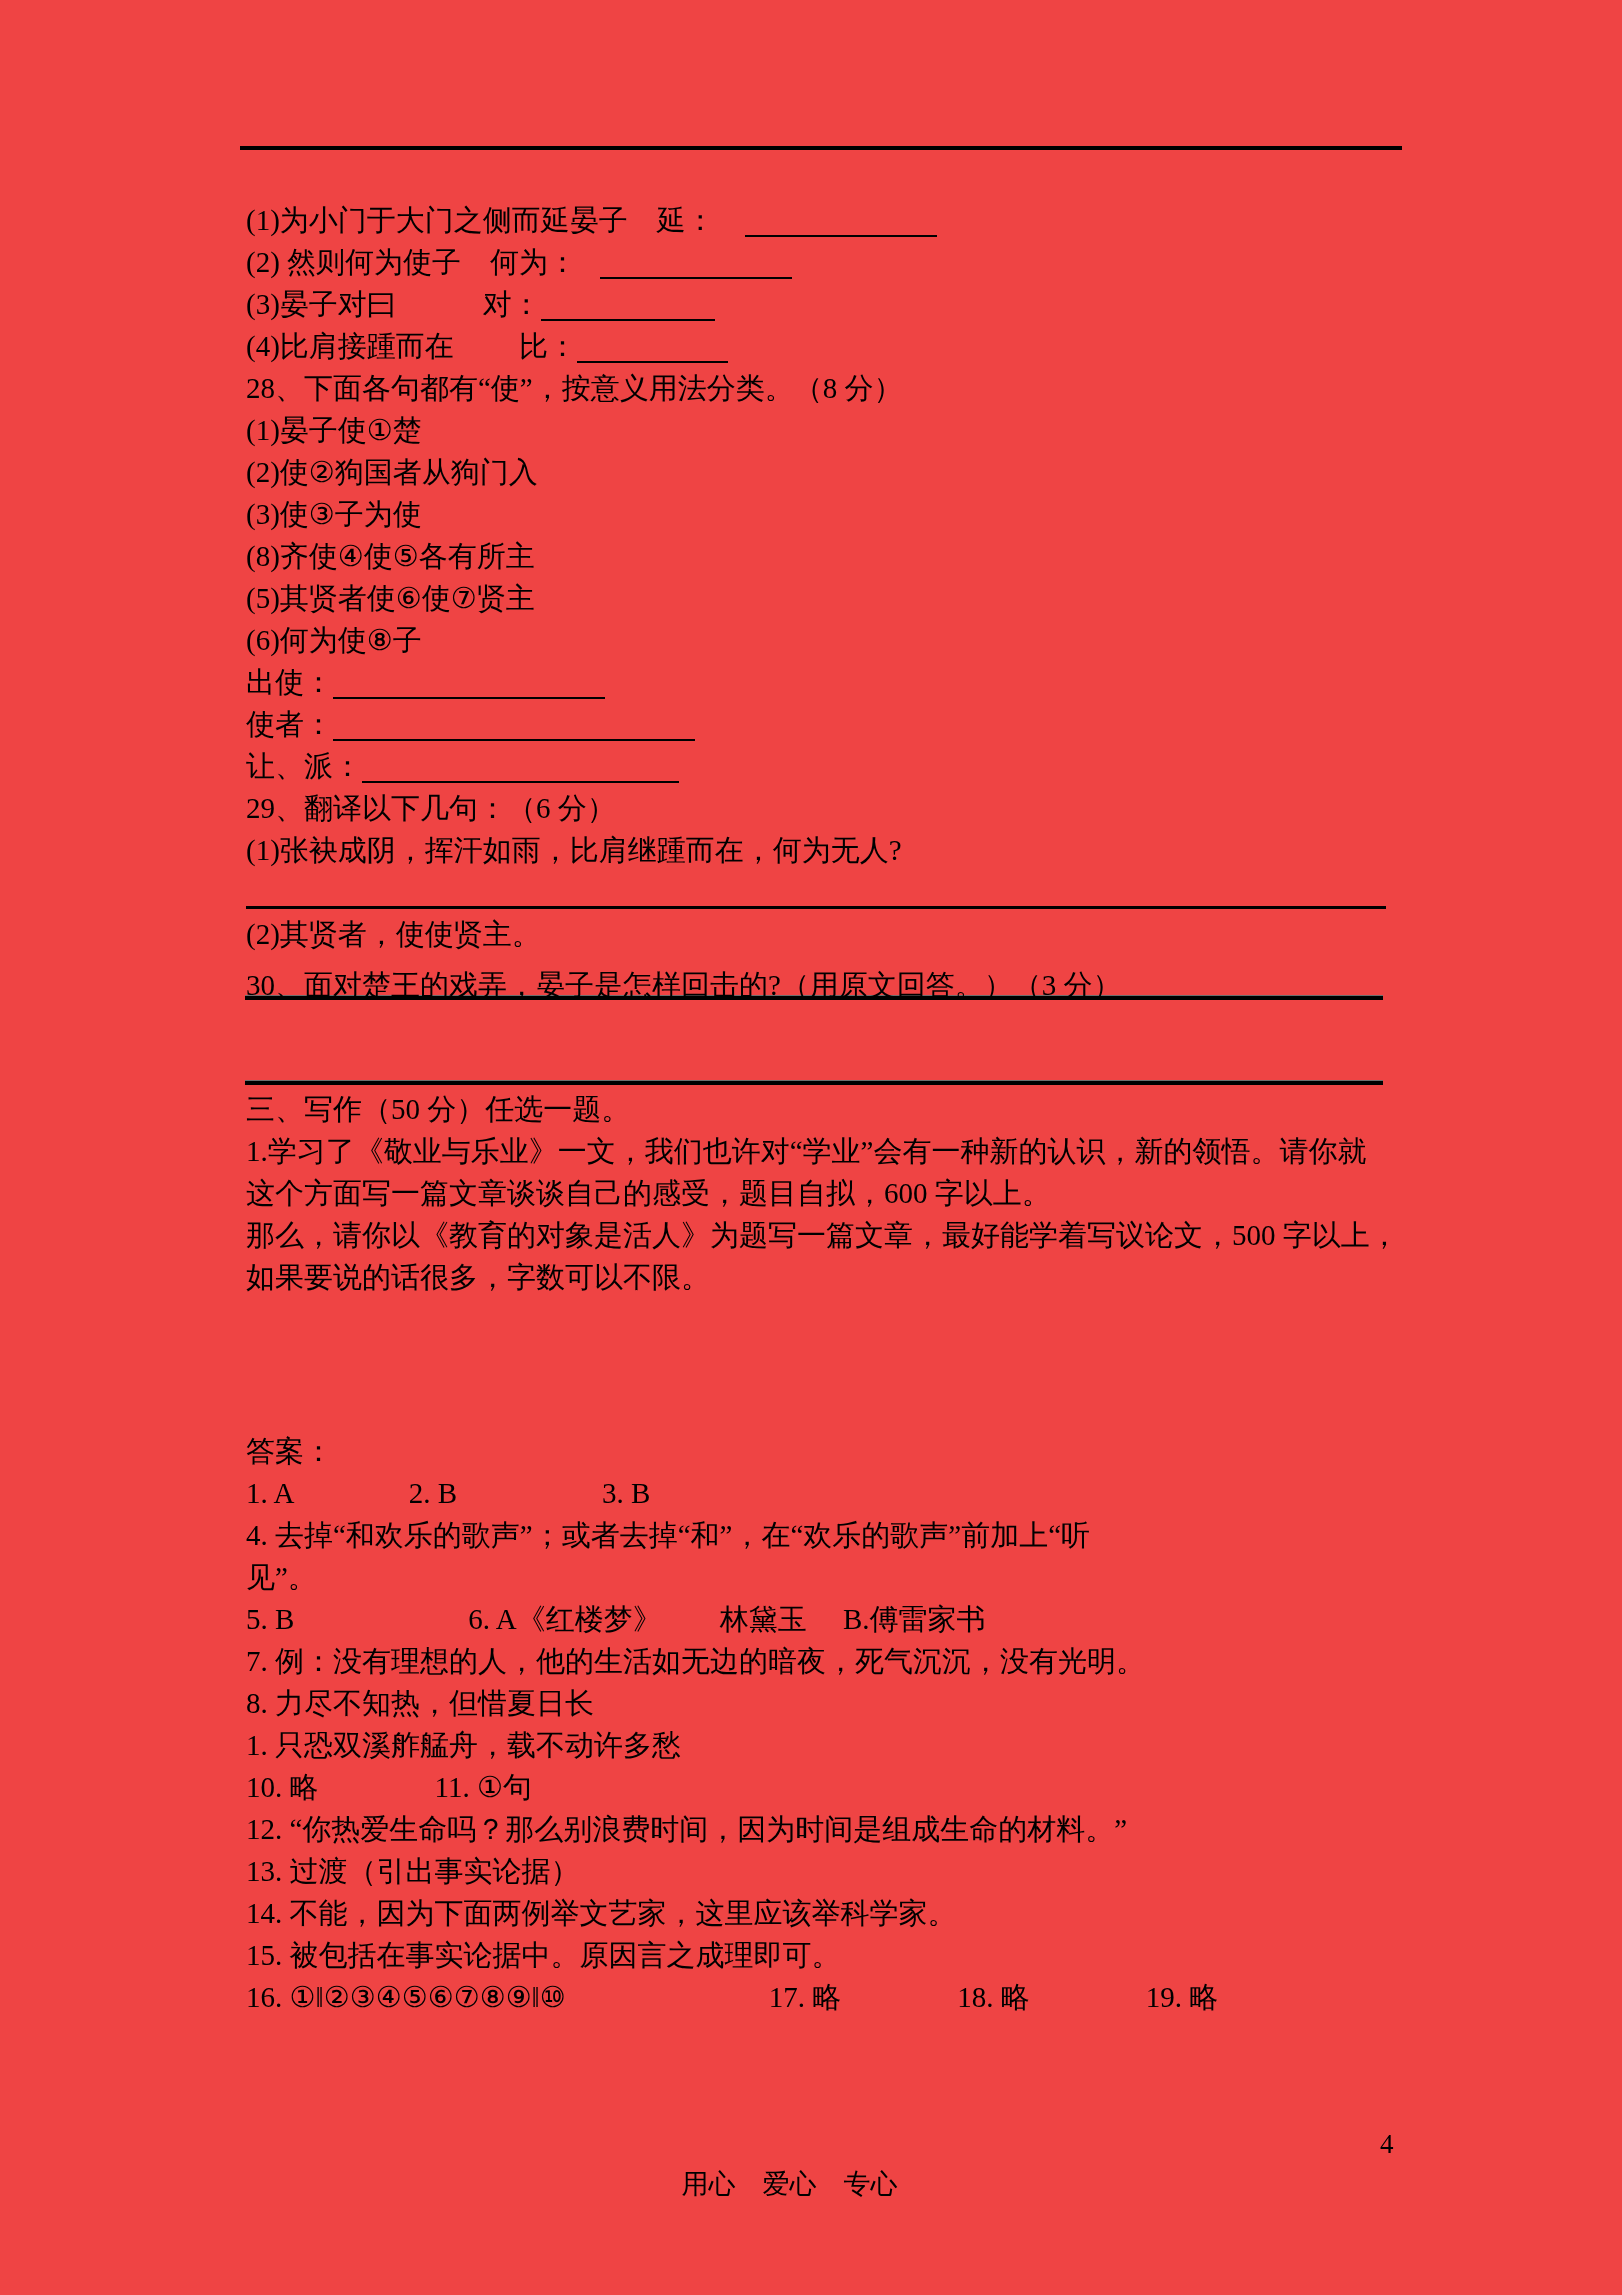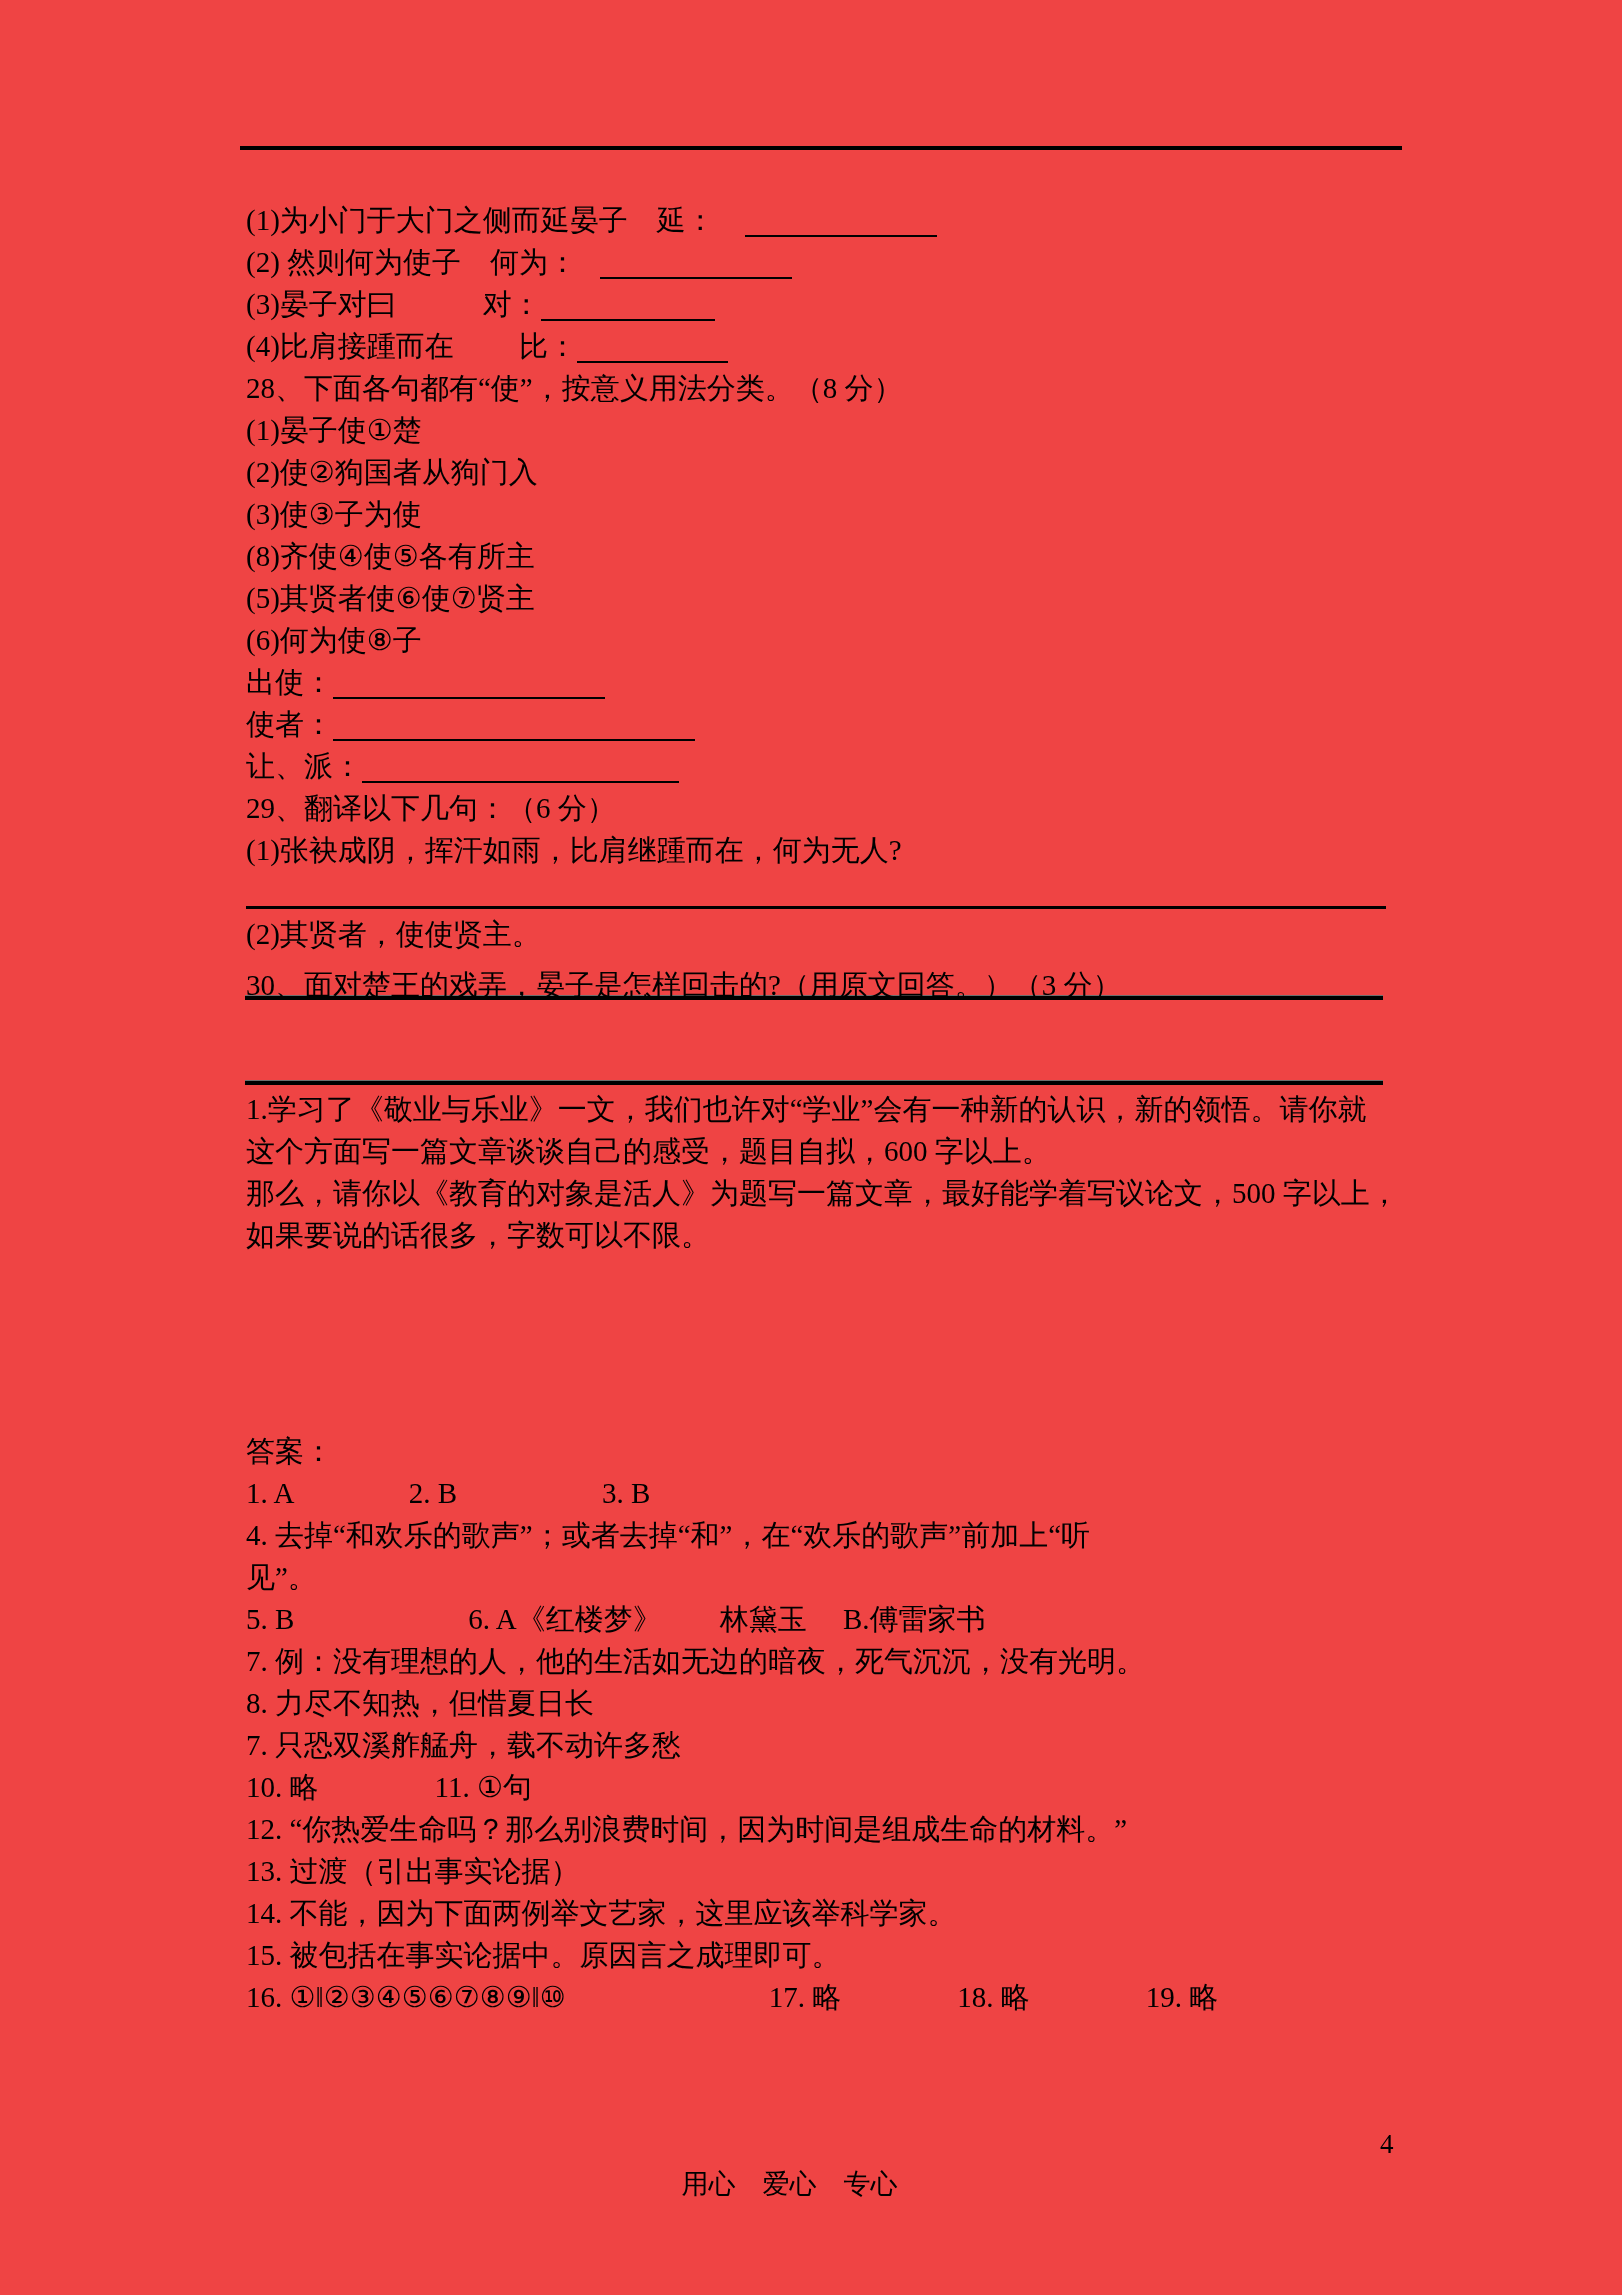--- a/index.html
+++ b/index.html
@@ -63,35 +63,36 @@
 
   <div class="rule rule-thick" id="rule-mid-1"></div>
 
   <div class="block" id="block-q30">
     <div class="line"><span>30、面对楚王的戏弄，晏子是怎样回击的?（用原文回答。）（3 分）</span></div>
   </div>
 
   <div class="rule rule-thick" id="rule-mid-2"></div>
 
   <div class="block" id="block-writing">
+    <div class="line"><span>三、写作（50 分）任选一题。</span></div>
     <div class="line"><span>1.学习了《敬业与乐业》一文，我们也许对“学业”会有一种新的认识，新的领悟。请你就</span></div>
     <div class="line"><span>这个方面写一篇文章谈谈自己的感受，题目自拟，600 字以上。</span></div>
     <div class="line"><span>那么，请你以《教育的对象是活人》为题写一篇文章，最好能学着写议论文，500 字以上，</span></div>
     <div class="line"><span>如果要说的话很多，字数可以不限。</span></div>
   </div>
 
   <div class="block" id="block-answers">
     <div class="line"><span>答案：</span></div>
     <div class="line"><span>1. A　　　　2. B　　　　　3. B</span></div>
     <div class="line"><span>4. 去掉“和欢乐的歌声”；或者去掉“和”，在“欢乐的歌声”前加上“听</span></div>
     <div class="line"><span>见”。</span></div>
     <div class="line"><span>5. B　　　　　　6. A《红楼梦》　　林黛玉　 B.傅雷家书</span></div>
     <div class="line"><span>7. 例：没有理想的人，他的生活如无边的暗夜，死气沉沉，没有光明。</span></div>
     <div class="line"><span>8. 力尽不知热，但惜夏日长</span></div>
-    <div class="line"><span>7. 只恐双溪舴艋舟，载不动许多愁</span></div>
+    <div class="line"><span>1. 只恐双溪舴艋舟，载不动许多愁</span></div>
     <div class="line"><span>10. 略　　　　11. ①句</span></div>
     <div class="line"><span>12. “你热爱生命吗？那么别浪费时间，因为时间是组成生命的材料。”</span></div>
     <div class="line"><span>13. 过渡（引出事实论据）</span></div>
     <div class="line"><span>14. 不能，因为下面两例举文艺家，这里应该举科学家。</span></div>
     <div class="line"><span>15. 被包括在事实论据中。原因言之成理即可。</span></div>
     <div class="line"><span>16. ①‖②③④⑤⑥⑦⑧⑨‖⑩　　　　　　　17. 略　　　　18. 略　　　　19. 略</span></div>
   </div>
 
   <div id="footer">用心　爱心　专心</div>
   <div id="page-num">4</div>

